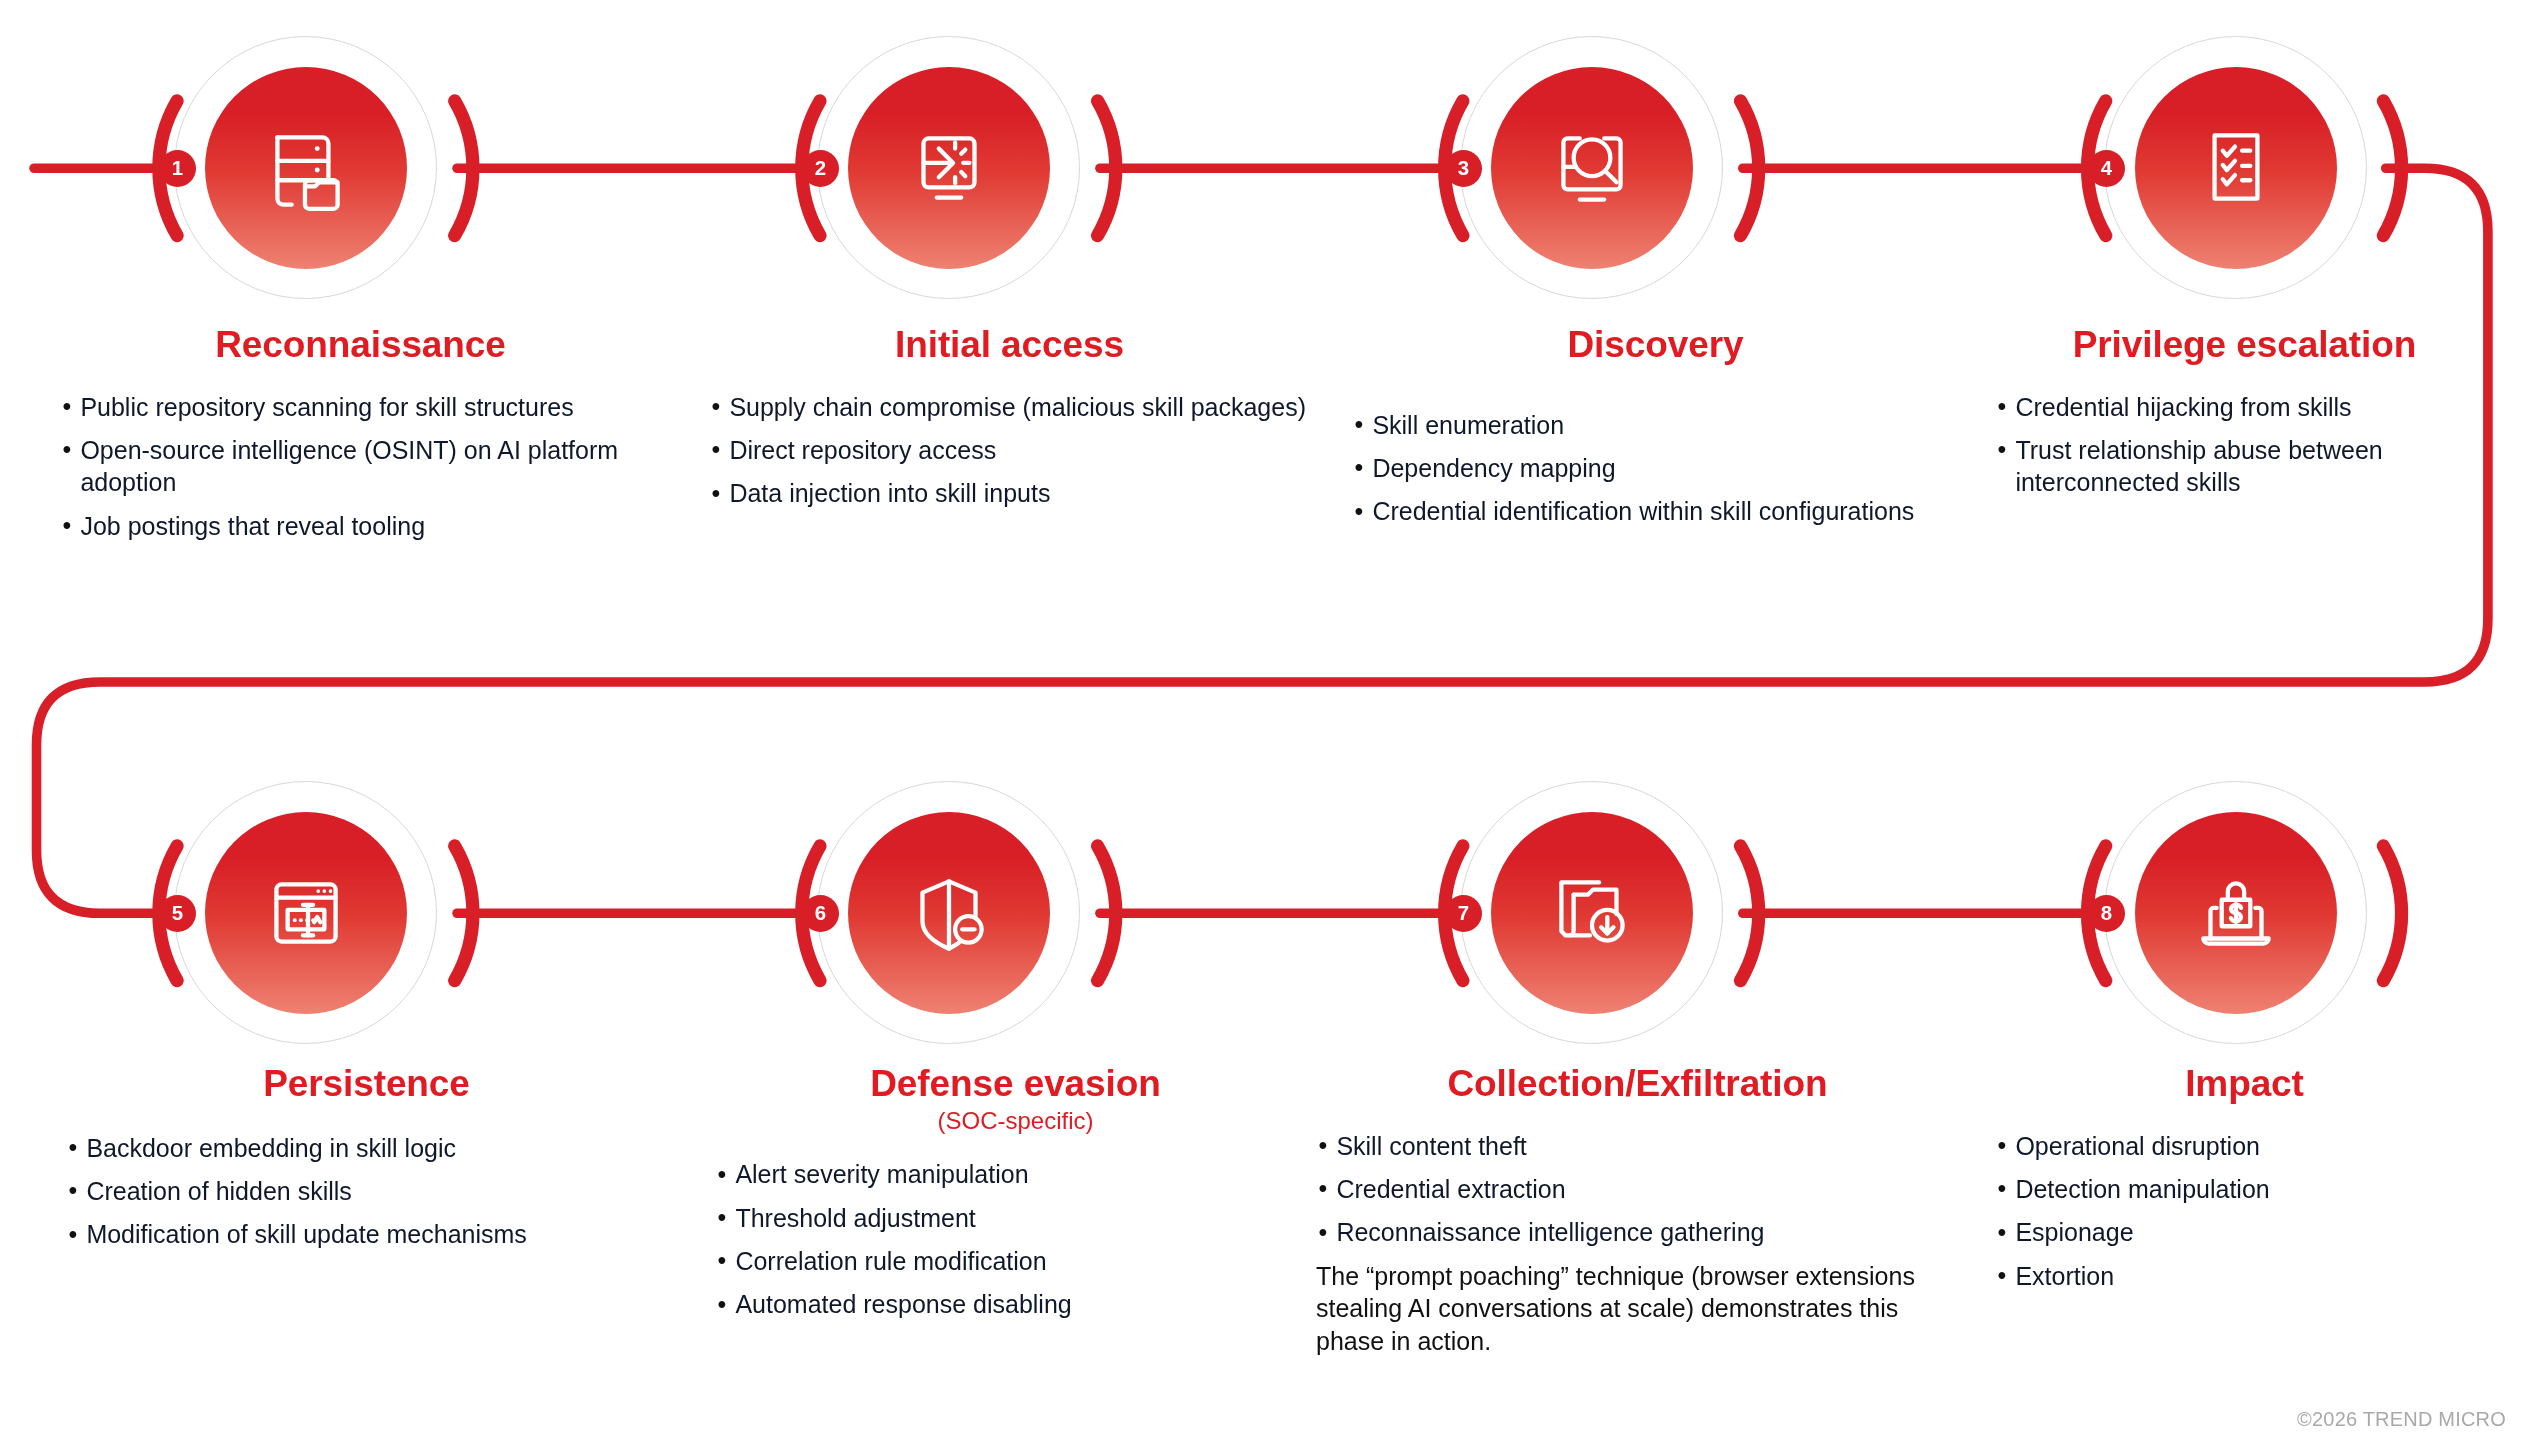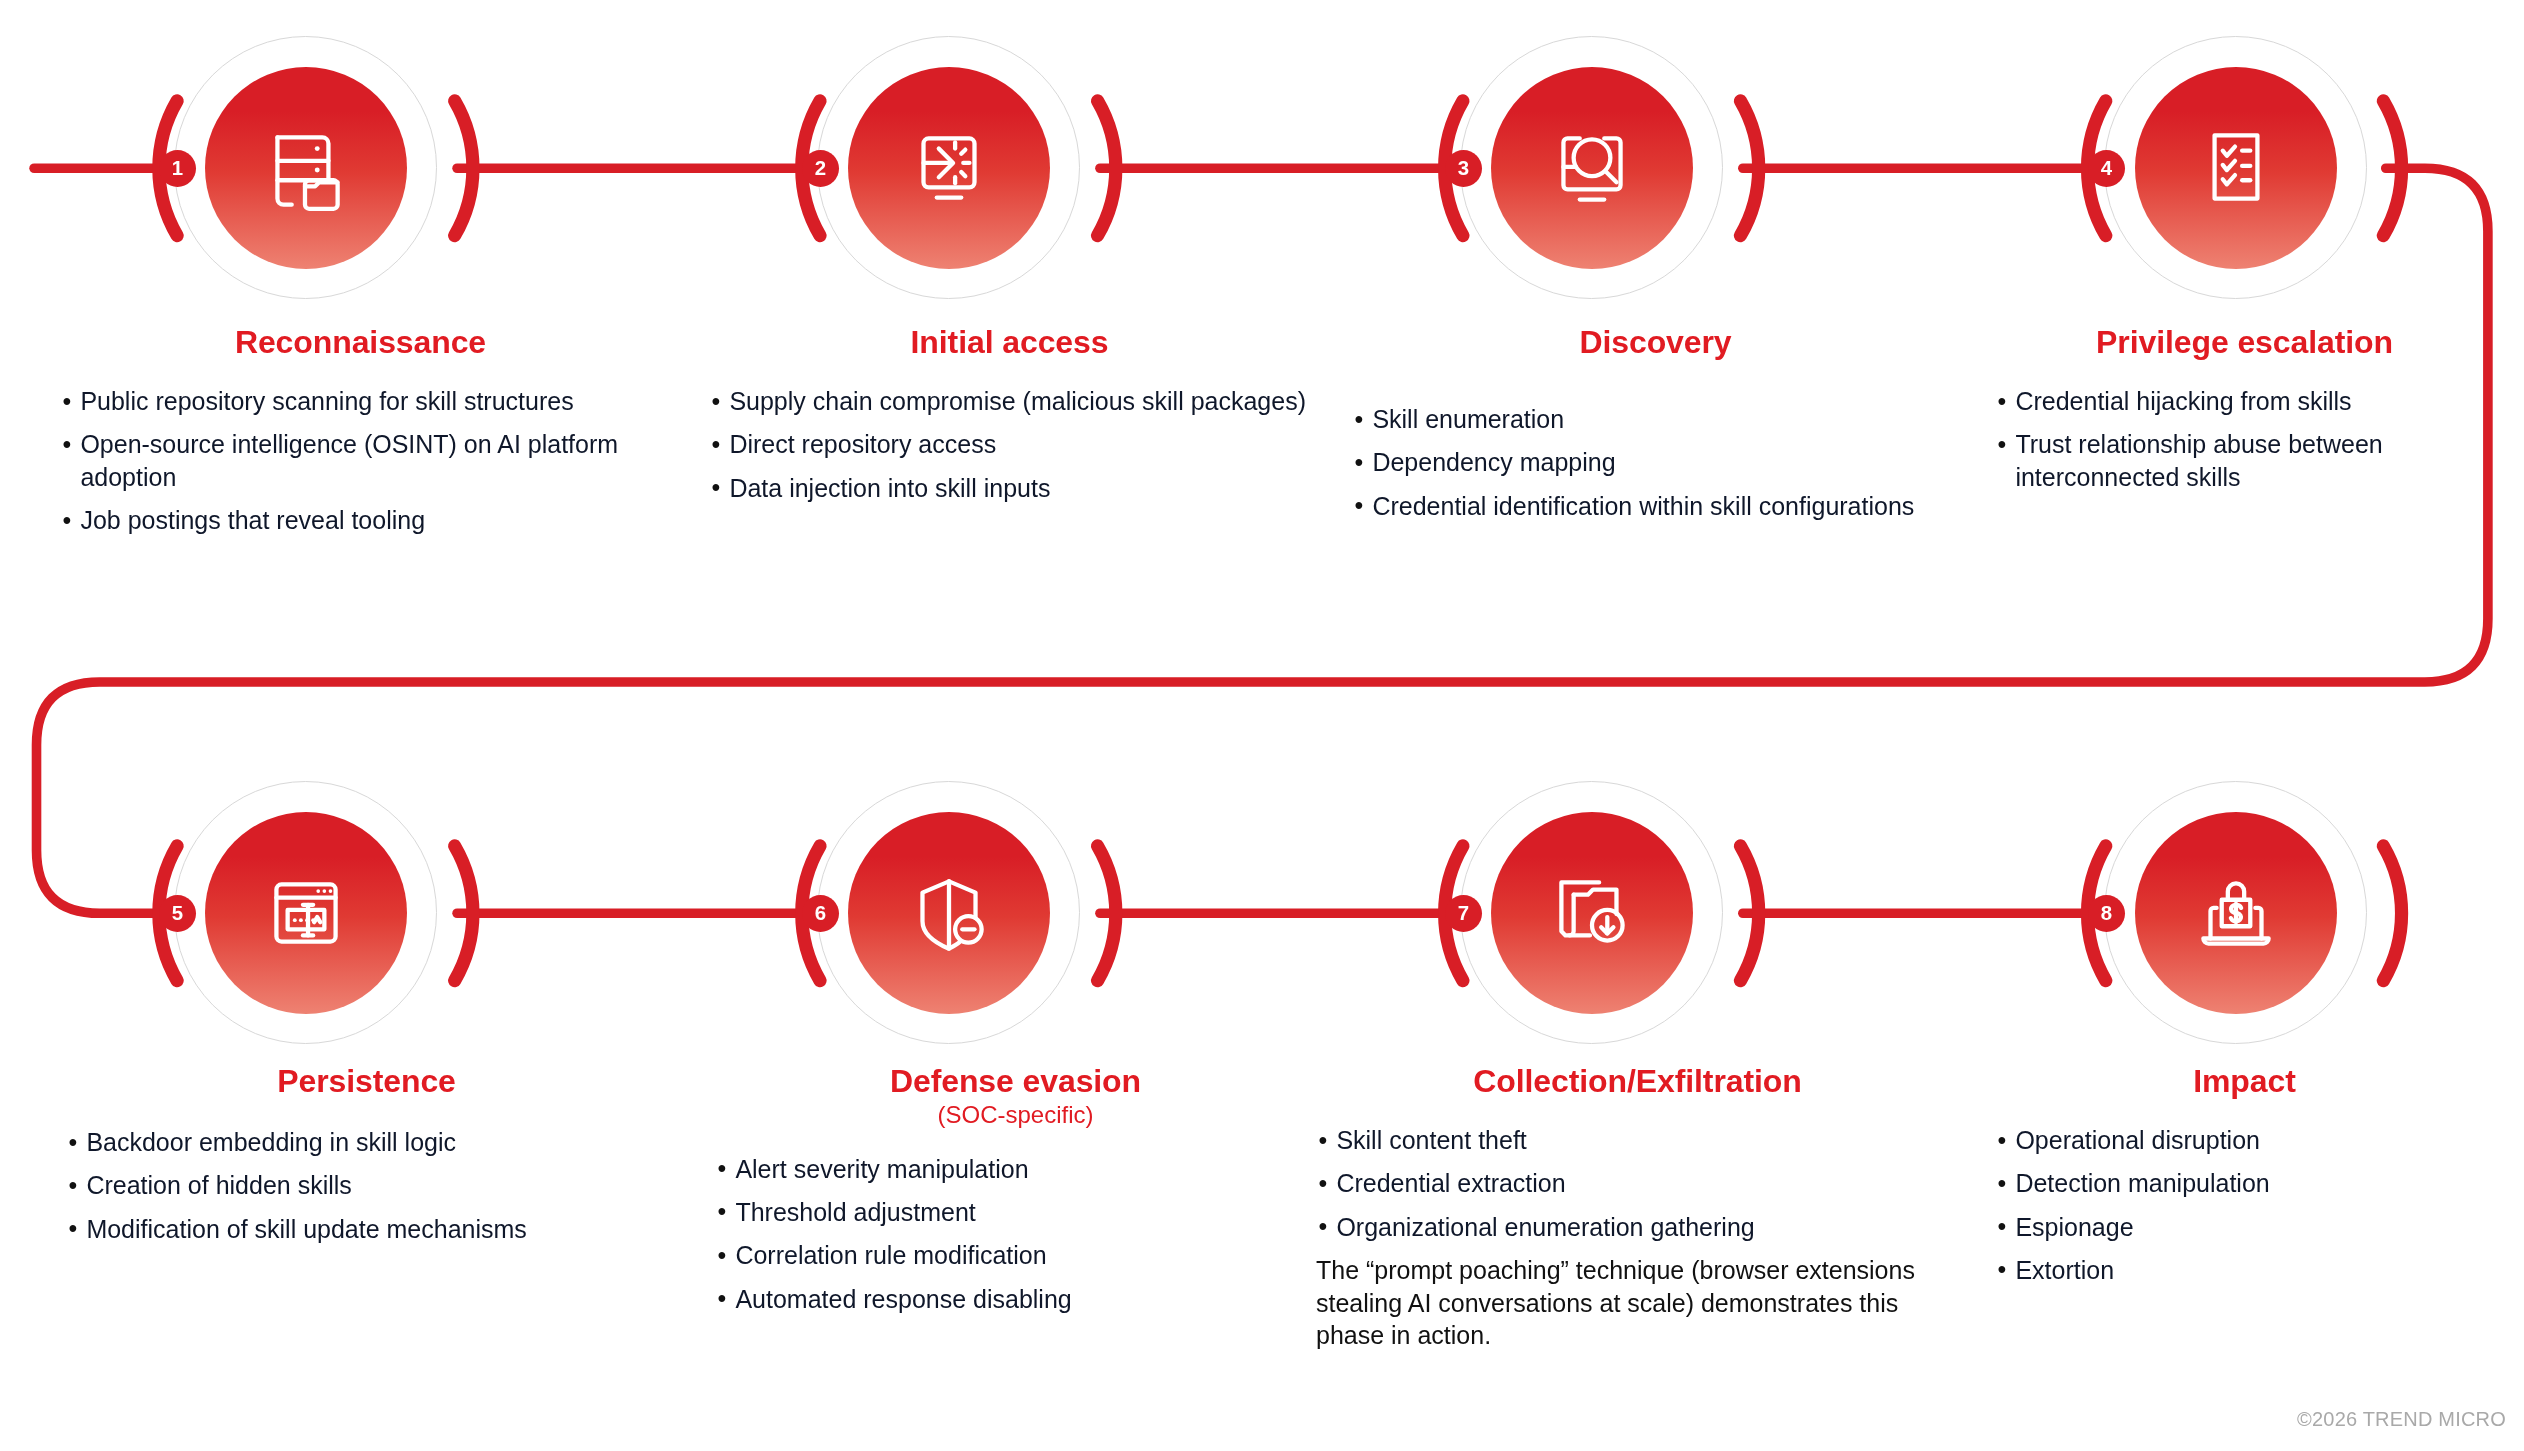--- a/index.html
+++ b/index.html
@@ -21,21 +21,21 @@
       display:flex;align-items:center;justify-content:center;}
   .icon-wrap svg{width:102px;height:102px;display:block;}
 
   
   .badge{position:absolute;z-index:5;width:37px;height:37px;border-radius:50%;
       background:#D81E26;color:#fff;display:flex;align-items:center;justify-content:center;
       font-size:20.4px;font-weight:700;line-height:1;}
 
   
   .col{position:absolute;z-index:4;}
-  .col-title{color:#E11B22;font-weight:700;font-size:32px;text-align:center;
+  .col-title{color:#E11B22;font-weight:700;font-size:37px;text-align:center;
       letter-spacing:-0.1px;line-height:1.1;white-space:nowrap;}
   .col-sub{color:#E11B22;font-weight:400;font-size:24px;text-align:center;line-height:1.15;margin-top:2px;}
   ul.bullets{list-style:none;margin:0;padding:0;}
   ul.bullets li{position:relative;padding-left:20.4px;font-size:25px;line-height:1.30;
       color:#0f172a;margin-bottom:10.8px;}
   ul.bullets li:before{content:"\2022";position:absolute;left:2.4px;top:-0.6px;font-size:25px;color:#111;}
   .para{font-size:25px;line-height:1.30;color:#111;margin-top:8.4px;}
 
   .copyright{position:absolute;z-index:6;right:19px;bottom:20.4px;color:#a9a9a9;
       font-size:20px;letter-spacing:0.2px;}
@@ -301,21 +301,21 @@
       <li>Correlation rule modification</li>
       <li>Automated response disabling</li>
     </ul>
   </div>
 
   <div class="col" style="left:1316px;top:1064px;width:643px;">
     <div class="col-title">Collection/Exfiltration</div>
     <ul class="bullets" style="margin-top:25px;">
       <li>Skill content theft</li>
       <li>Credential extraction</li>
-      <li>Organizational enumeration gathering</li>
+      <li>Reconnaissance intelligence gathering</li>
     </ul>
     <div class="para">The “prompt poaching” technique (browser extensions stealing AI conversations at scale) demonstrates this phase in action.</div>
   </div>
 
   <div class="col" style="left:1995px;top:1064px;width:499px;">
     <div class="col-title">Impact</div>
     <ul class="bullets" style="margin-top:25px;">
       <li>Operational disruption</li>
       <li>Detection manipulation</li>
       <li>Espionage</li>

